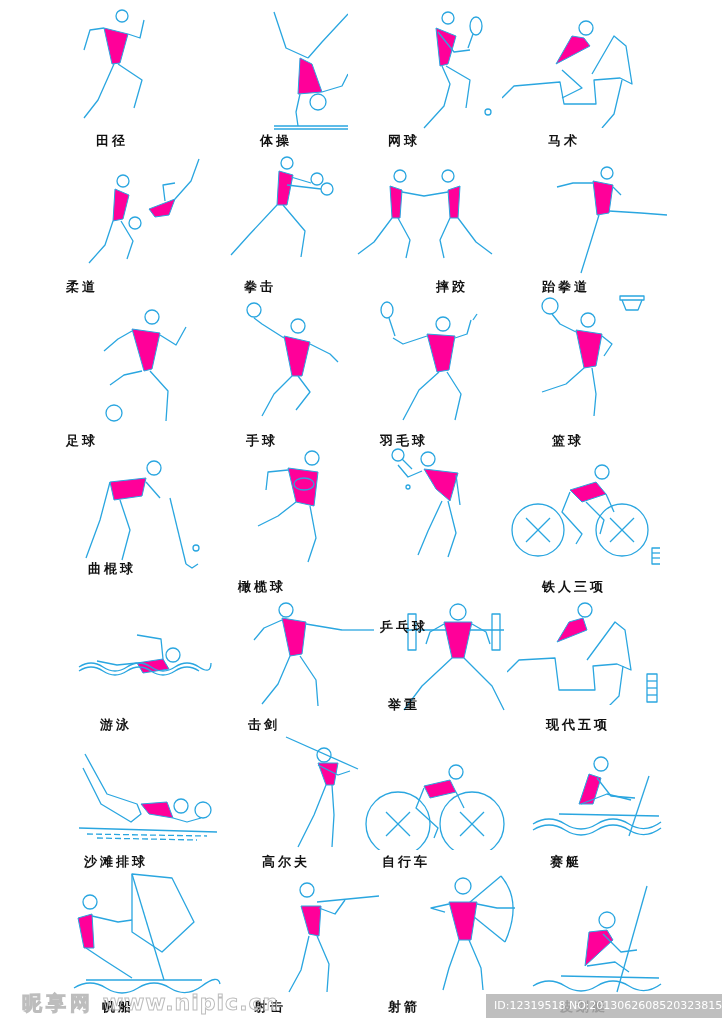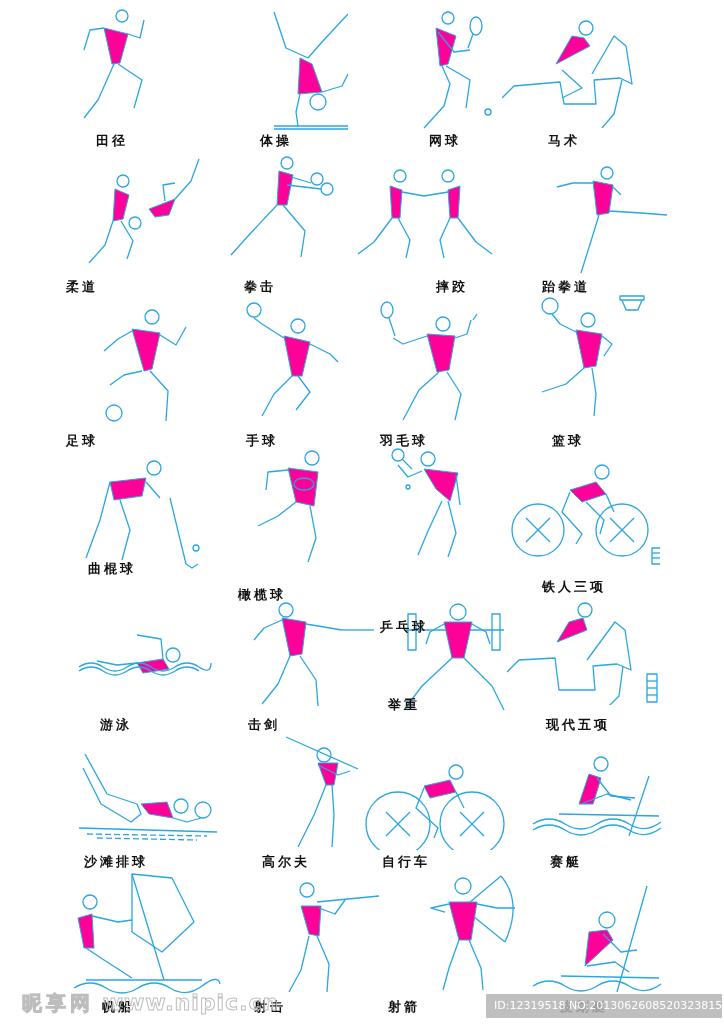--- a/index.html
+++ b/index.html
@@ -352,35 +352,35 @@
       <polygon class="torso" points="58,52 76,50 82,60 54,86"></polygon>
       <polyline class="fig-line" points="72,54 90,72 106,70"></polyline>
       <polyline class="fig-line" points="56,86 84,82 98,92"></polyline>
       <line class="fig-line" x1="30" y1="96" x2="128" y2="98"></line>
       <path class="fig-line" d="M2,106 Q18,96 34,106 T66,106 T98,106 T130,104"></path>
     </svg>
   </div>
 
   <span class="label" style="left:112px;top:132px;">田径</span>
   <span class="label" style="left:276px;top:132px;">体操</span>
-  <span class="label" style="left:404px;top:132px;margin-left:41px;">网球</span>
+  <span class="label" style="left:404px;top:132px;">网球</span>
   <span class="label" style="left:564px;top:132px;">马术</span>
 
   <span class="label" style="left:82px;top:278px;">柔道</span>
   <span class="label" style="left:260px;top:278px;">拳击</span>
   <span class="label" style="left:404px;top:278px;margin-left:48px;">摔跤</span>
   <span class="label" style="left:566px;top:278px;">跆拳道</span>
 
   <span class="label" style="left:82px;top:432px;">足球</span>
   <span class="label" style="left:262px;top:432px;">手球</span>
   <span class="label" style="left:404px;top:432px;">羽毛球</span>
   <span class="label" style="left:568px;top:432px;">篮球</span>
 
   <span class="label" style="left:112px;top:560px;">曲棍球</span>
-  <span class="label" style="left:262px;top:578px;margin-top:8px;">橄榄球</span>
+  <span class="label" style="left:262px;top:578px;">橄榄球</span>
   <span class="label" style="left:404px;top:578px;margin-top:40px;">乒乓球</span>
   <span class="label" style="left:574px;top:578px;">铁人三项</span>
 
   <span class="label" style="left:116px;top:716px;">游泳</span>
   <span class="label" style="left:264px;top:716px;">击剑</span>
   <span class="label" style="left:404px;top:696px;">举重</span>
   <span class="label" style="left:578px;top:716px;">现代五项</span>
 
   <span class="label" style="left:116px;top:853px;">沙滩排球</span>
   <span class="label" style="left:266px;top:853px;margin-left:20px;">高尔夫</span>

